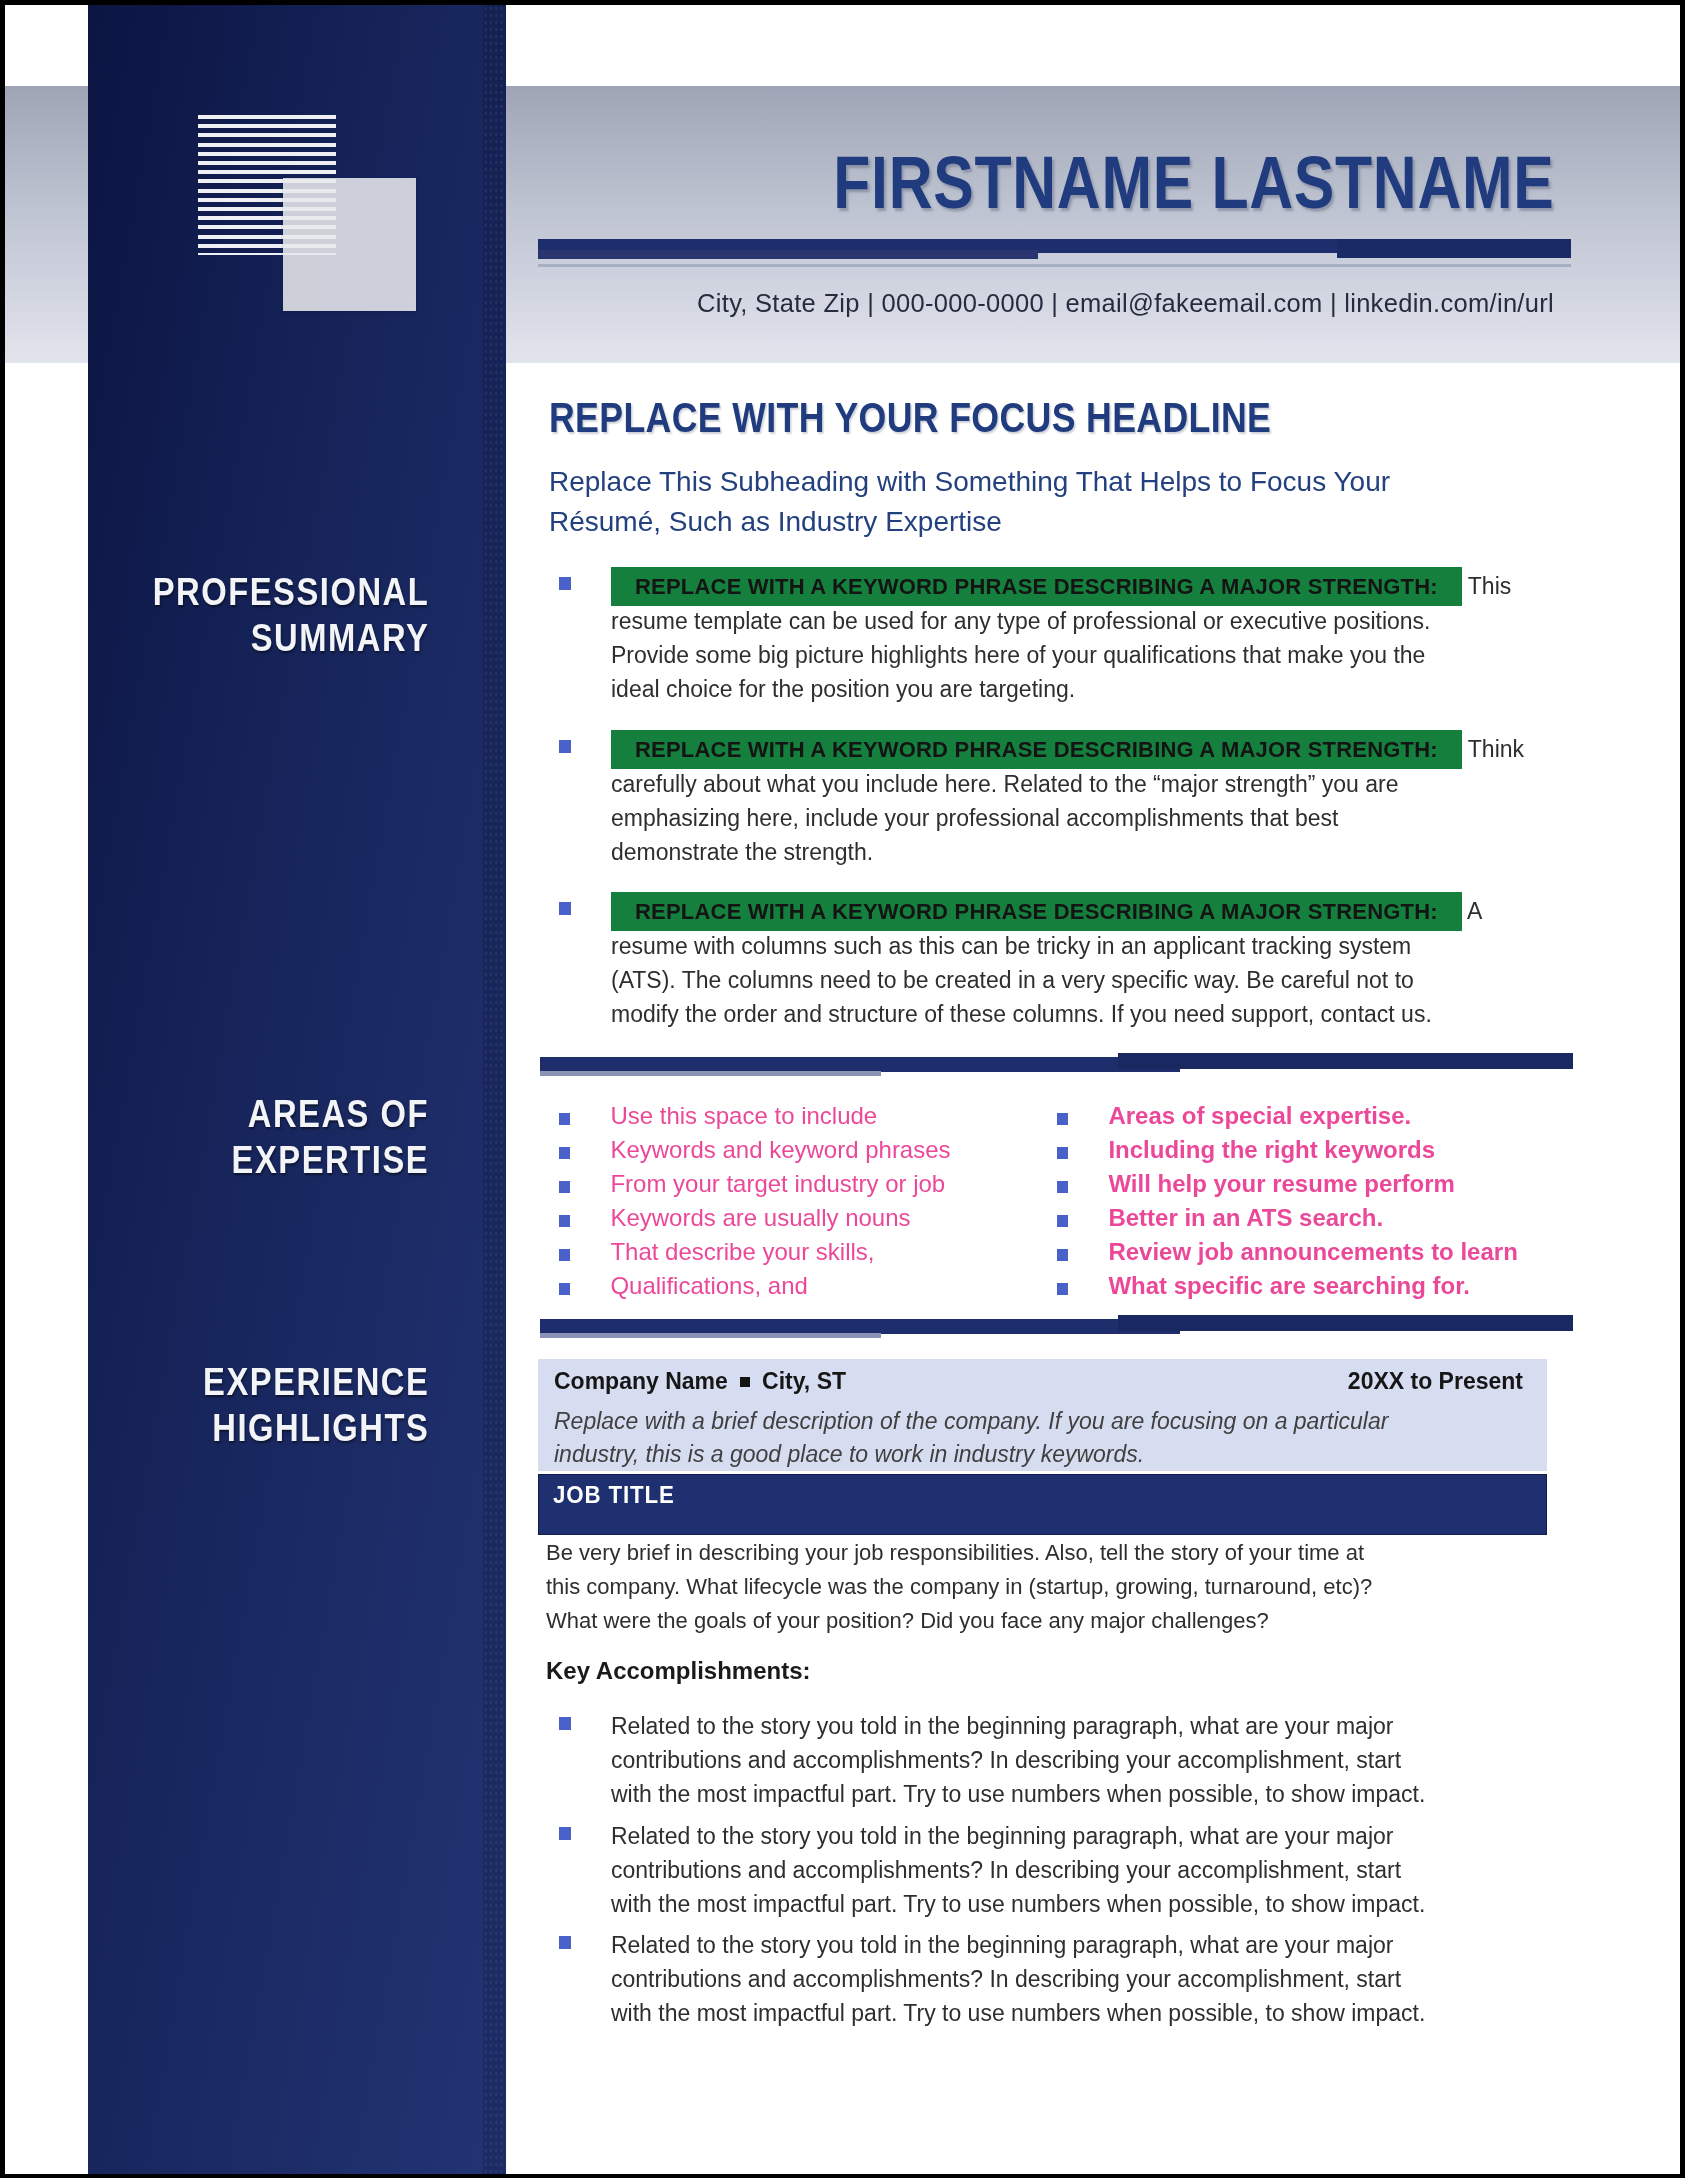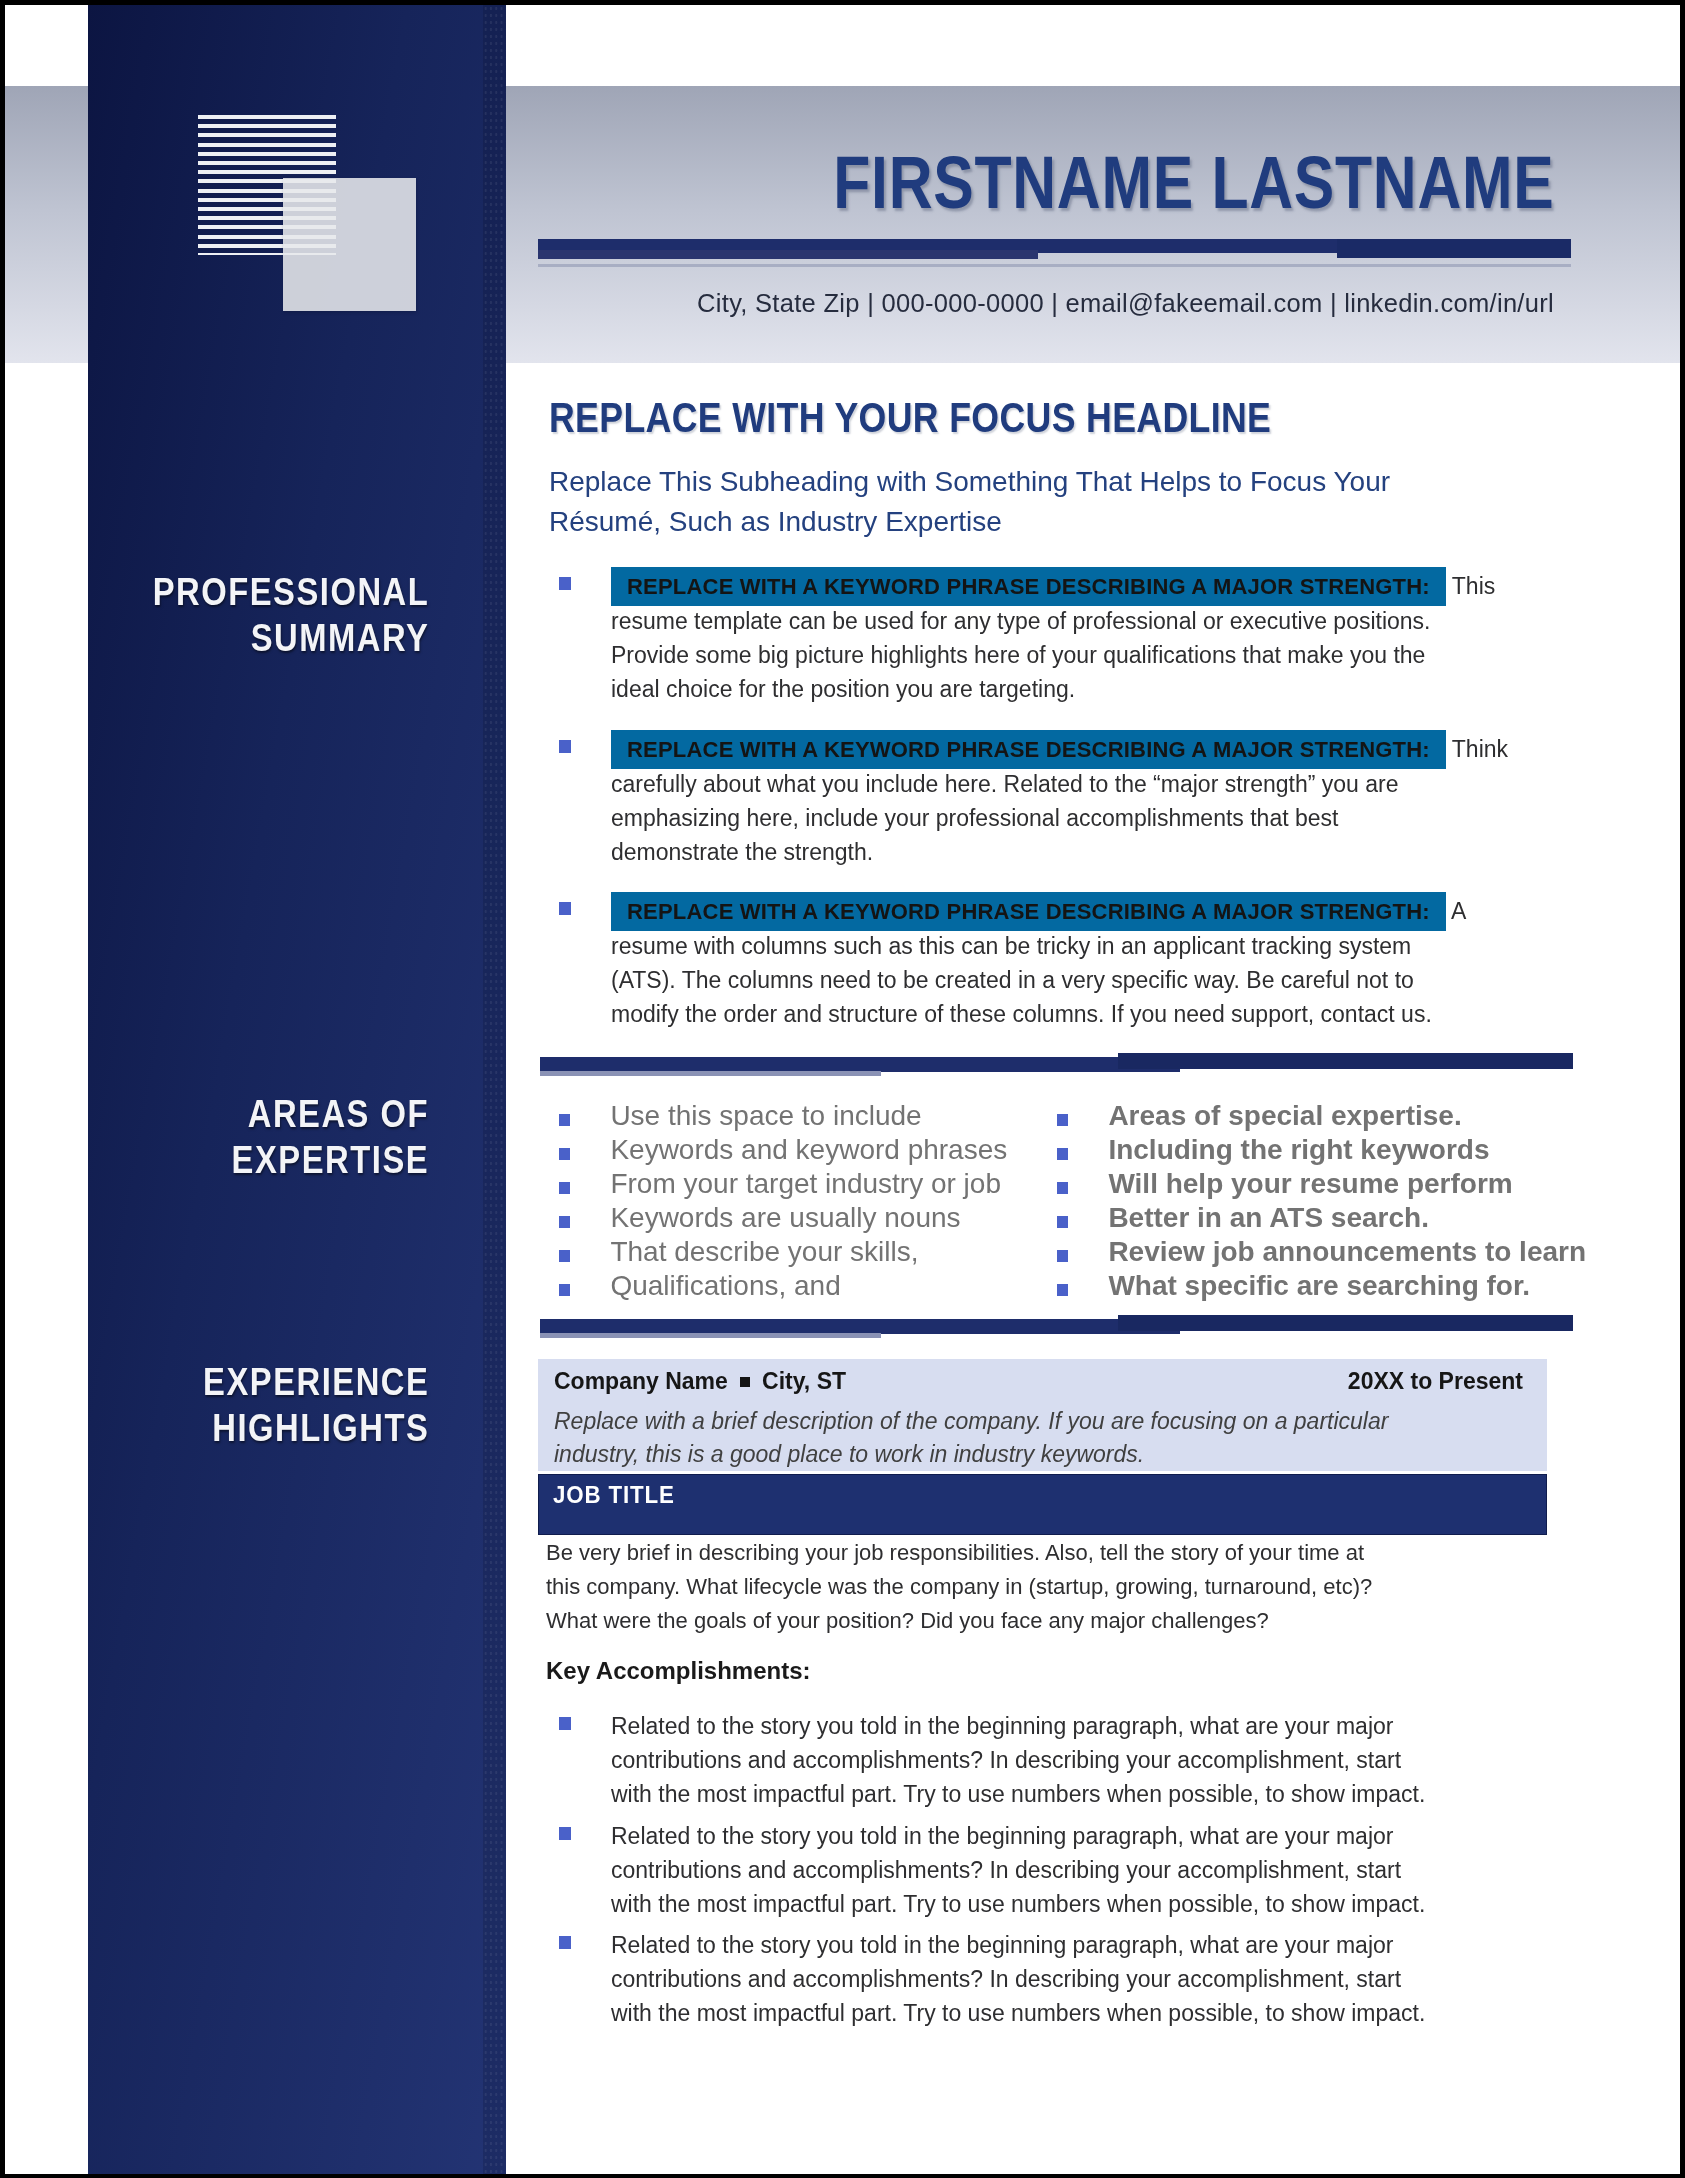--- a/index.html
+++ b/index.html
@@ -68,31 +68,31 @@
     font-size:28px; line-height:40px; color:#24417f;
   }
   .bullet-block { position:absolute; left:554px; width:1001px; z-index:3; }
   .bullet-block .sq {
     position:absolute; left:0; top:8px; width:12.3px; height:13px; background:#4a61c9;
   }
   .bullet-block .btxt {
     margin-left:52px; font-size:23px; line-height:34px; color:#2e2e30; white-space:pre-line;
   }
   .hl {
-    background:#0369a1; font-weight:bold; color:#141414; font-size:22px;
-    letter-spacing:0.2px; padding:7px 16px;
+    background:#15803d; font-weight:bold; color:#141414; font-size:22px;
+    letter-spacing:0.2px; padding:7px 24px;
   }
   .divider { position:absolute; left:535px; width:1033px; height:26px; z-index:3; }
   .divider .seg-a { position:absolute; left:0; top:3.5px; width:62%; height:15px; background:#1e2d6b; }
   .divider .seg-b { position:absolute; left:56%; top:0; width:44%; height:16px; background:#192861; }
   .divider .seg-c { position:absolute; left:0; top:18.4px; width:33%; height:4.4px; background:#8a92b5; }
   .exp-col { position:absolute; top:1094px; z-index:3; }
   .exp-col.left  { left:554px; }
   .exp-col.right { left:1052px;font-weight:bold; }
-  .exp-row { height:34px; font-size:28px; line-height:34px; color:#737373; white-space:nowrap; }
+  .exp-row { height:34px; font-size:24px; line-height:34px; color:#ec4899; white-space:nowrap; }
   .exp-row .sq {
     display:inline-block; width:11.4px; height:12.3px; background:#4a61c9;
     margin-right:40px; vertical-align:-0.9px;
   }
   
   .company-box {
     position:absolute; left:533px; top:1354px; width:1009px; height:112px;
     background:#d7ddf0; z-index:3;
   }
   .company-row { position:absolute; left:16px; top:8.8px; font-size:23px; font-weight:bold; color:#161616; white-space:nowrap; }

